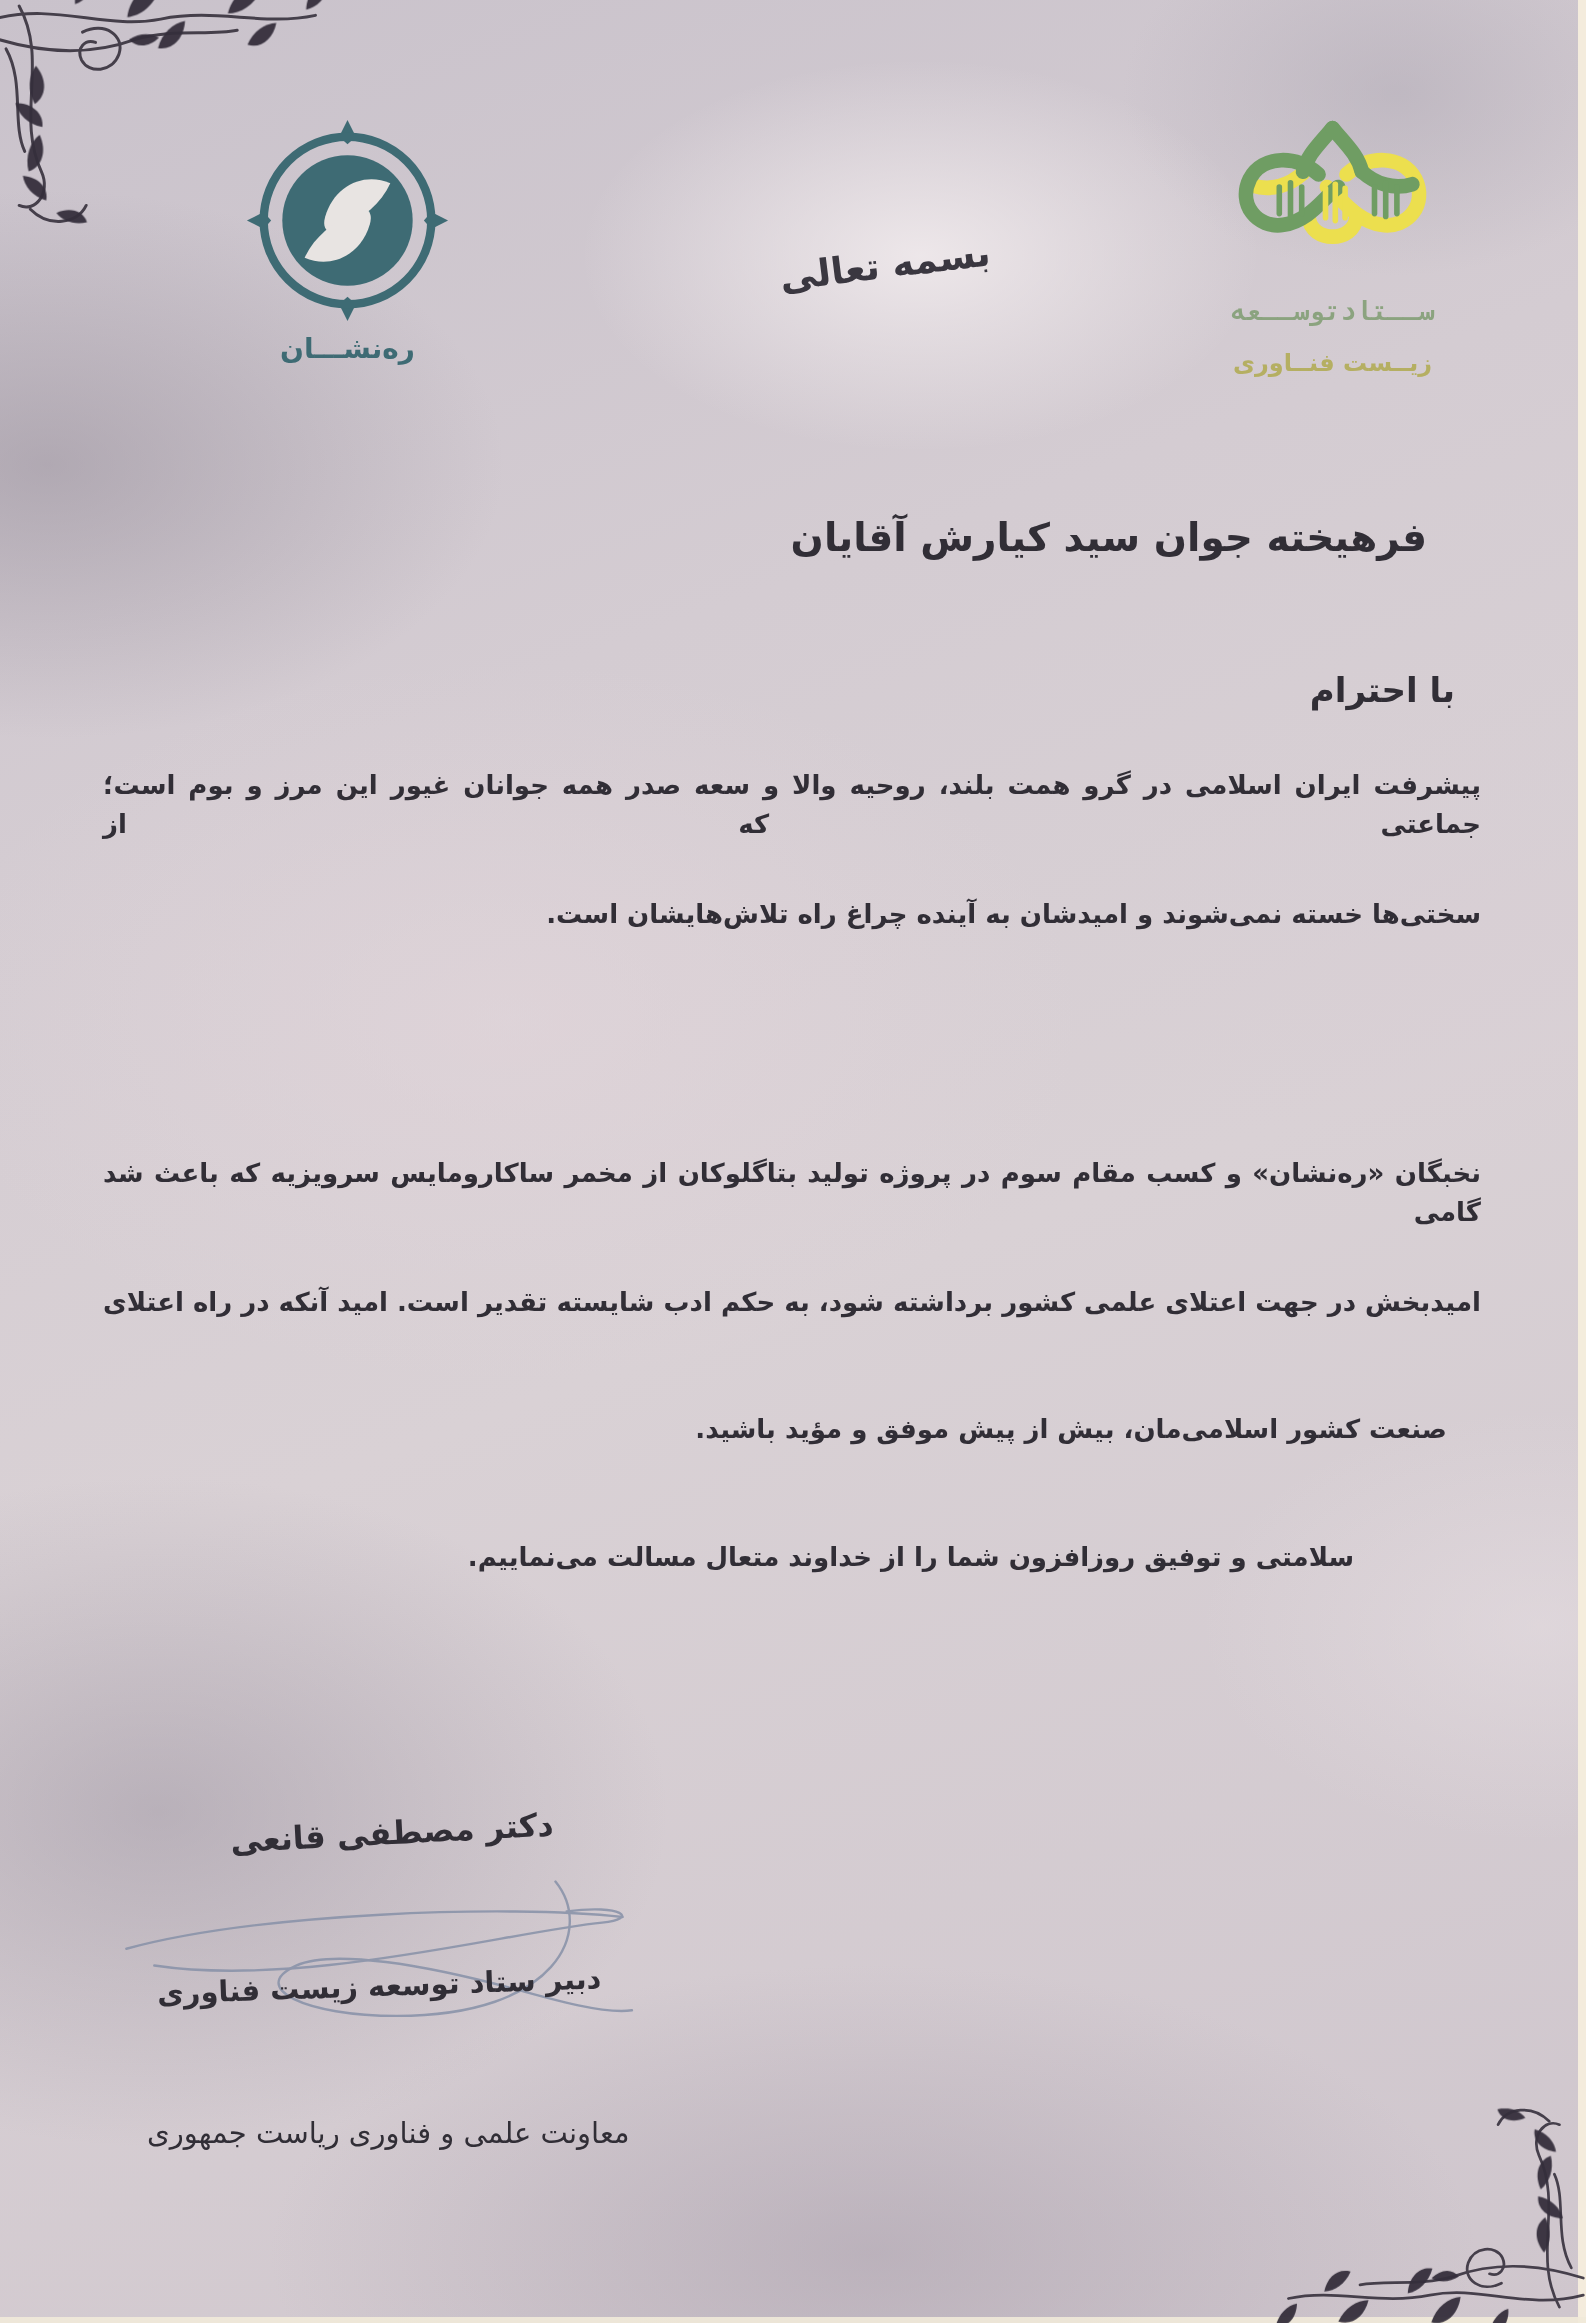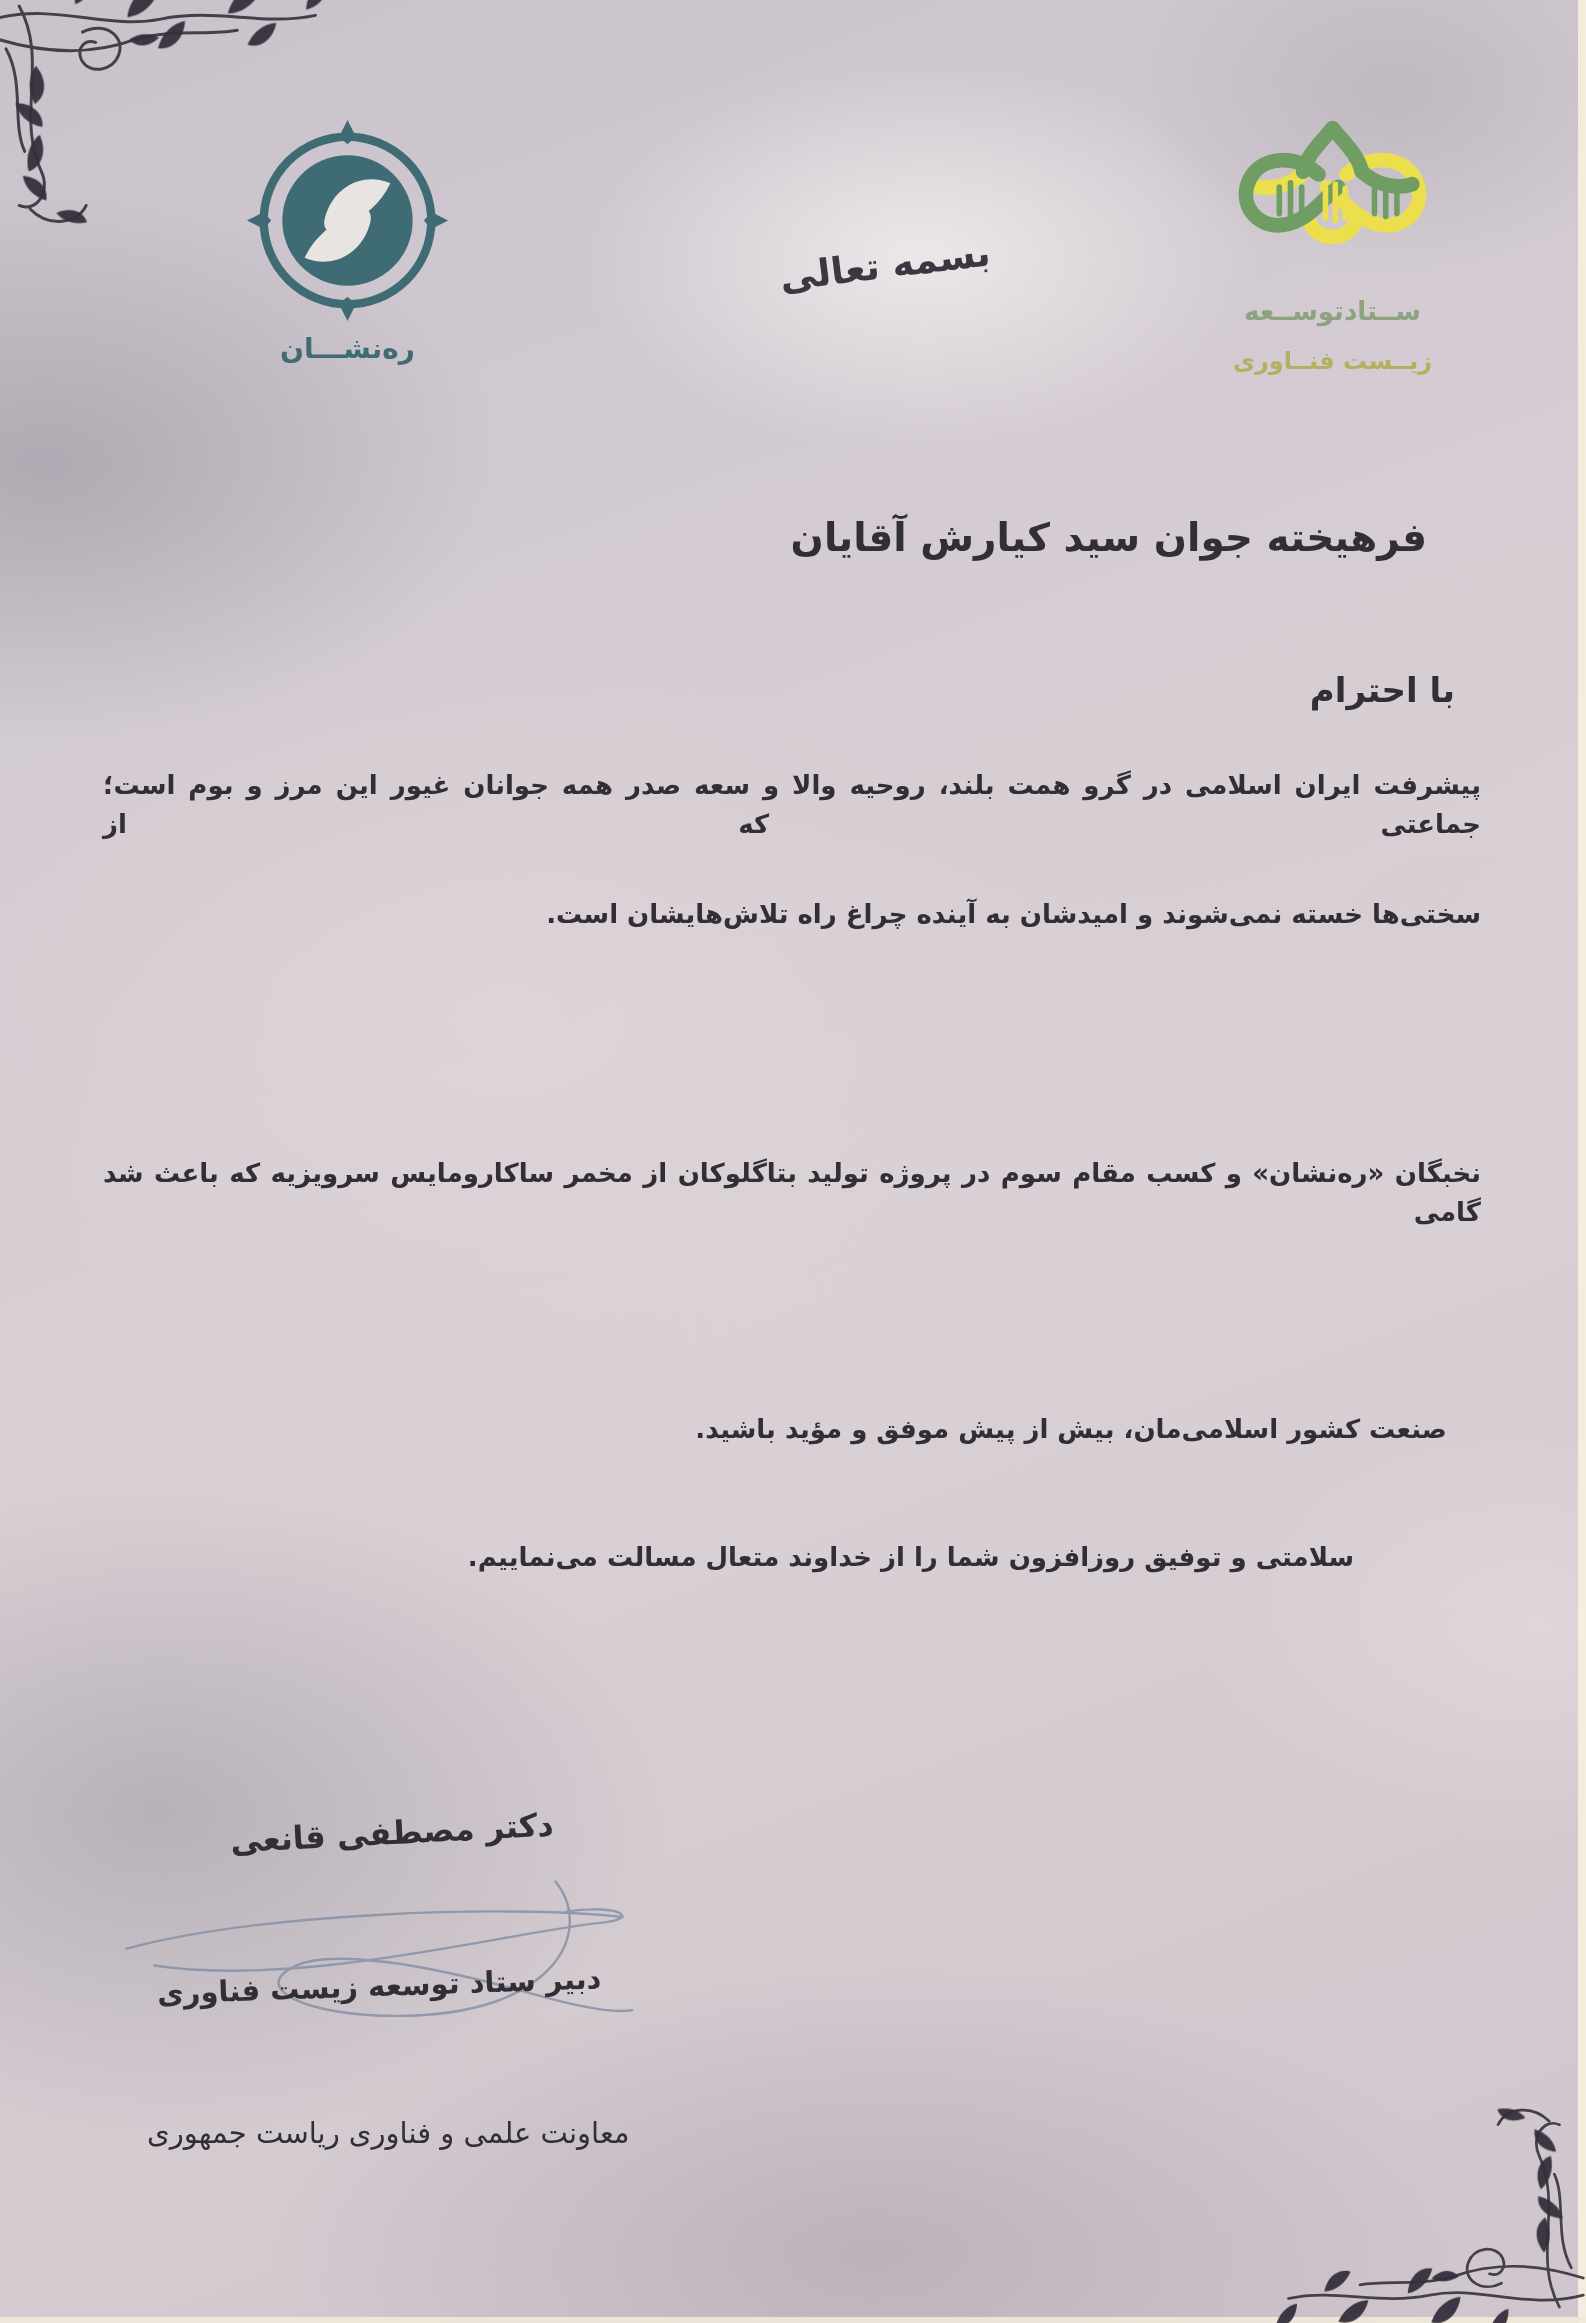--- a/index.html
+++ b/index.html
@@ -28,21 +28,21 @@
   .fa{direction:rtl;unicode-bidi:plaintext;color:#312e36;}
 
   
   .ornament-tl{left:-9.3px;top:-7.5px;width:347px;height:328px;}
   .ornament-br{right:1.9px;bottom:0px;width:317px;height:308px;transform:rotate(180deg);}
   .logo-rahneshan{left:244px;top:119px;width:207px;text-align:center;}
   .logo-rahneshan .caption{margin-top:5.6px;font-size:28px;font-weight:bold;color:#3e6b74;letter-spacing:0.9px;}
   .bismillah{left:736px;top:244px;width:298px;text-align:center;font-size:37px;font-weight:bold;
              transform:rotate(-7deg);color:#3a3740;}
   .logo-biotech{left:1163px;top:117px;width:339px;text-align:center;}
-  .logo-biotech .cap1{font-size:26px;font-weight:bold;color:#8ba37f;letter-spacing:0.9px;}
+  .logo-biotech .cap1{font-size:26px;font-weight:bold;color:#8ba37f;letter-spacing:0.9px;font-family:Liberation Mono, monospace;}
   .logo-biotech .cap2{font-size:24px;font-weight:bold;color:#b5af62;letter-spacing:0.9px;margin-top:21px;}
 
   
   .salutation{right:160px;top:515px;font-size:39px;font-weight:bold;white-space:nowrap;}
   .greeting{right:132px;top:670px;font-size:34px;font-weight:bold;white-space:nowrap;}
   .line{left:103px;right:106px;font-size:26px;font-weight:bold;line-height:1.5;}
   .line.justify{text-align:justify;text-align-last:justify;}
   .line.ragged{text-align:right;white-space:nowrap;}
   .l1{top:766px;}.l2{top:895px;}.l3{top:1024px;}.l4{top:1154px;}
   .l5{top:1283px;}.l6{top:1410px;right:140px;}.l7{top:1538px;right:233px;}
@@ -143,20 +143,21 @@
     <div class="cap1 fa">ســتادتوســعه</div>
     <div class="cap2 fa">زیــست فنــاوری</div>
   </div>
 
   <div class="abs salutation fa">فرهیخته جوان سید کیارش آقایان</div>
   <div class="abs greeting fa">با احترام</div>
 
   <div class="abs line justify l1 fa">پیشرفت ایران اسلامی در گرو همت بلند، روحیه والا و سعه صدر همه جوانان غیور این مرز و بوم است؛ جماعتی که از</div>
   <div class="abs line ragged  l2 fa">سختی‌ها خسته نمی‌شوند و امیدشان به آینده چراغ راه تلاش‌هایشان است.</div>
   <div class="abs line justify l4 fa">نخبگان «ره‌نشان» و کسب مقام سوم در پروژه تولید بتاگلوکان از مخمر ساکارومایس سرویزیه که باعث شد گامی</div>
+  <div class="abs line justify l5 fa">امیدبخش در جهت اعتلای علمی کشور برداشته شود، به حکم ادب شایسته تقدیر است. امید آنکه در راه اعتلای</div>
   <div class="abs line ragged  l6 fa">صنعت کشور اسلامی‌مان، بیش از پیش موفق و مؤید باشید.</div>
   <div class="abs line ragged  l7 fa">سلامتی و توفیق روزافزون شما را از خداوند متعال مسالت می‌نماییم.</div>
 
   <div class="abs sig-name fa">دکتر مصطفی قانعی</div>
 
   <svg class="abs sig-scribble" viewBox="0 0 566 182">
     <g fill="none" stroke="#8791a8" stroke-width="2.6" opacity="0.85" stroke-linecap="round">
       <path d="M 10 80 C 150 42 420 32 542 46"></path>
       <path d="M 40 98 C 200 122 420 62 520 52 C 560 48 542 32 482 40"></path>
       <path d="M 470 8 C 512 60 472 152 300 152 C 202 152 140 122 192 98 C 232 80 332 98 422 122 C 472 136 522 150 552 146"></path>

